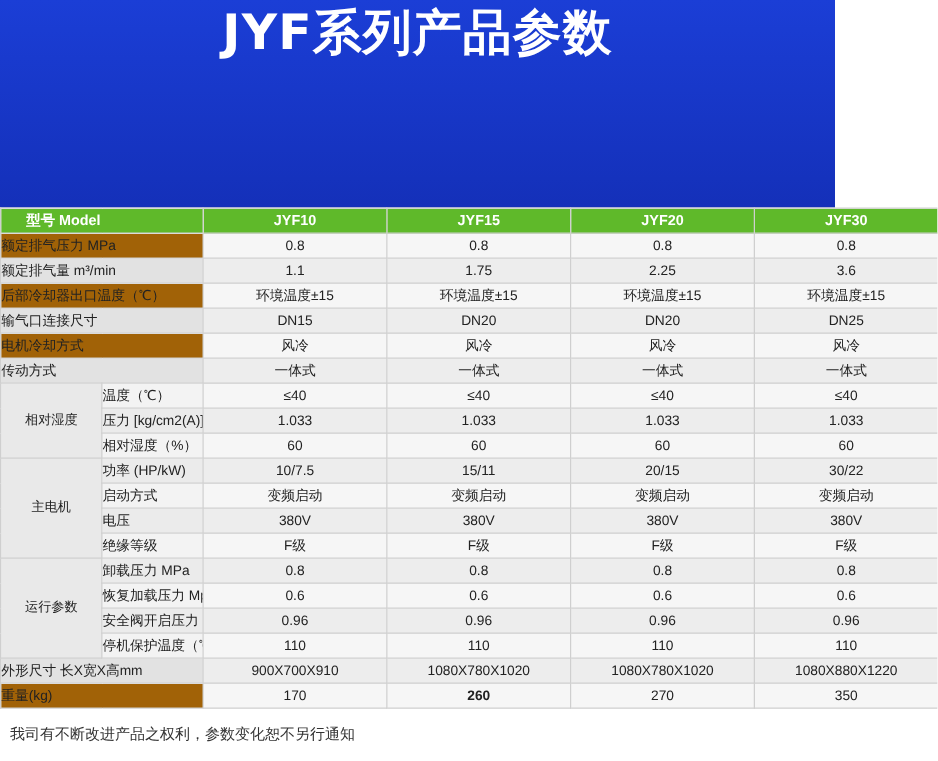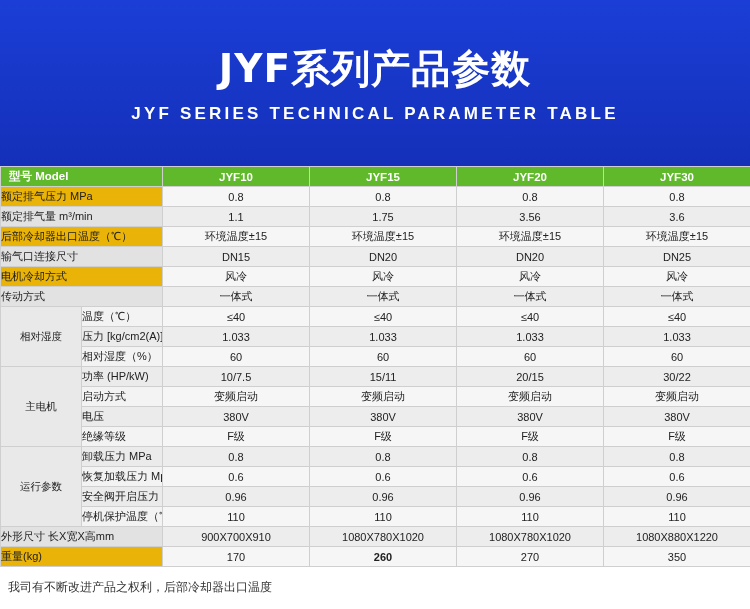--- a/index.html
+++ b/index.html
@@ -12,28 +12,28 @@
   #page {
     position: relative;
     width: 750px;
     height: 609px;
     overflow: hidden;
     background: #ffffff;
   }
 
   
   .banner {
-    width: 750px;
+    width: 668px;
     height: 166px;
     background: #1636c9;
     background: linear-gradient(180deg, #1b3ed6 0%, #1430b9 100%);
     display: flex;
     flex-direction: column;
     align-items: center;
-    justify-content: center;
+    justify-content: flex-start;
     color: #ffffff;
   }
   .banner-title {
     font-size: 39px;
     font-weight: bold;
     letter-spacing: 1px;
     line-height: 1.1;
     margin-top: 6px;
     white-space: nowrap;
     font-family: "DejaVu Sans", "Liberation Sans", sans-serif;
@@ -62,26 +62,26 @@
   }
   .hdr td {
     background: #5fb92a;
     color: #ffffff;
     font-weight: bold;
     height: 25px;
     font-size: 11.5px;
   }
   .hdr td.lbl {
     text-align: left;
-    padding-left: 8px;
+    padding-left: 20px;
   }
   .lbl {
     text-align: left;
     padding-left: 8px;
-    background: #eab308;
+    background: #a16207;
     white-space: nowrap;
     overflow: hidden;
   }
   .lbl-sub {
     text-align: left;
     padding-left: 6px;
     background: #f3f3f3;
     white-space: nowrap;
     overflow: hidden;
   }
@@ -108,21 +108,20 @@
     color: #333;
   }
 </style>
 </head>
 <body>
 
 <div id="page">
 
   <div class="banner">
     <div class="banner-title">JYF系列产品参数</div>
-    <div class="banner-sub">JYF  SERIES  TECHNICAL  PARAMETER  TABLE</div>
   </div>
 
   <table class="spec">
     <tbody id="table-body">
         <tr class="hdr">
           <td class="lbl" colspan="2" style="width: 162px;">型号 Model</td>
           <td style="width: 147px; text-align: center;">JYF10</td>
           <td style="width: 147px; text-align: center;">JYF15</td>
           <td style="width: 147px; text-align: center;">JYF20</td>
           <td style="width: 147px; text-align: center;">JYF30</td>
@@ -131,21 +130,21 @@
           <td class="lbl" colspan="2" style="width: 162px;">额定排气压力 MPa</td>
           <td class="val" style="width: 147px;">0.8</td>
           <td class="val" style="width: 147px;">0.8</td>
           <td class="val" style="width: 147px;">0.8</td>
           <td class="val" style="width: 147px;">0.8</td>
         </tr>
         <tr class="alt">
           <td class="lbl" colspan="2" style="width: 162px;">额定排气量 m³/min</td>
           <td class="val" style="width: 147px;">1.1</td>
           <td class="val" style="width: 147px;">1.75</td>
-          <td class="val" style="width: 147px;">3.56</td>
+          <td class="val" style="width: 147px;">2.25</td>
           <td class="val" style="width: 147px;">3.6</td>
         </tr>
         <tr>
           <td class="lbl" colspan="2" style="width: 162px;">后部冷却器出口温度（℃）</td>
           <td class="val" style="width: 147px;">环境温度±15</td>
           <td class="val" style="width: 147px;">环境温度±15</td>
           <td class="val" style="width: 147px;">环境温度±15</td>
           <td class="val" style="width: 147px;">环境温度±15</td>
         </tr>
         <tr class="alt">
@@ -259,15 +258,15 @@
         <tr>
           <td class="lbl" colspan="2" style="width: 162px;">重量(kg)</td>
           <td class="val" style="width: 147px;">170</td>
           <td class="val" style="width: 147px; font-weight: bold;">260</td>
           <td class="val" style="width: 147px;">270</td>
           <td class="val" style="width: 147px;">350</td>
         </tr>
       </tbody>
   </table>
 
-  <div class="footnote">我司有不断改进产品之权利，后部冷却器出口温度</div>
+  <div class="footnote">我司有不断改进产品之权利，参数变化恕不另行通知</div>
 
 </div>
 
 </body></html>

